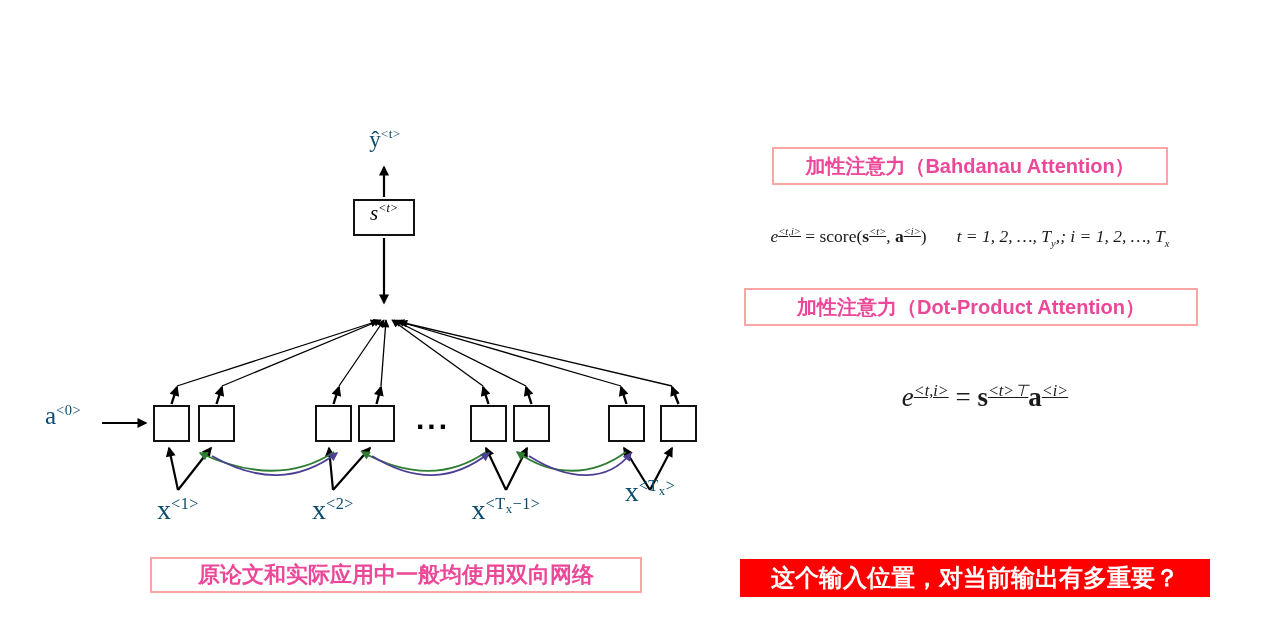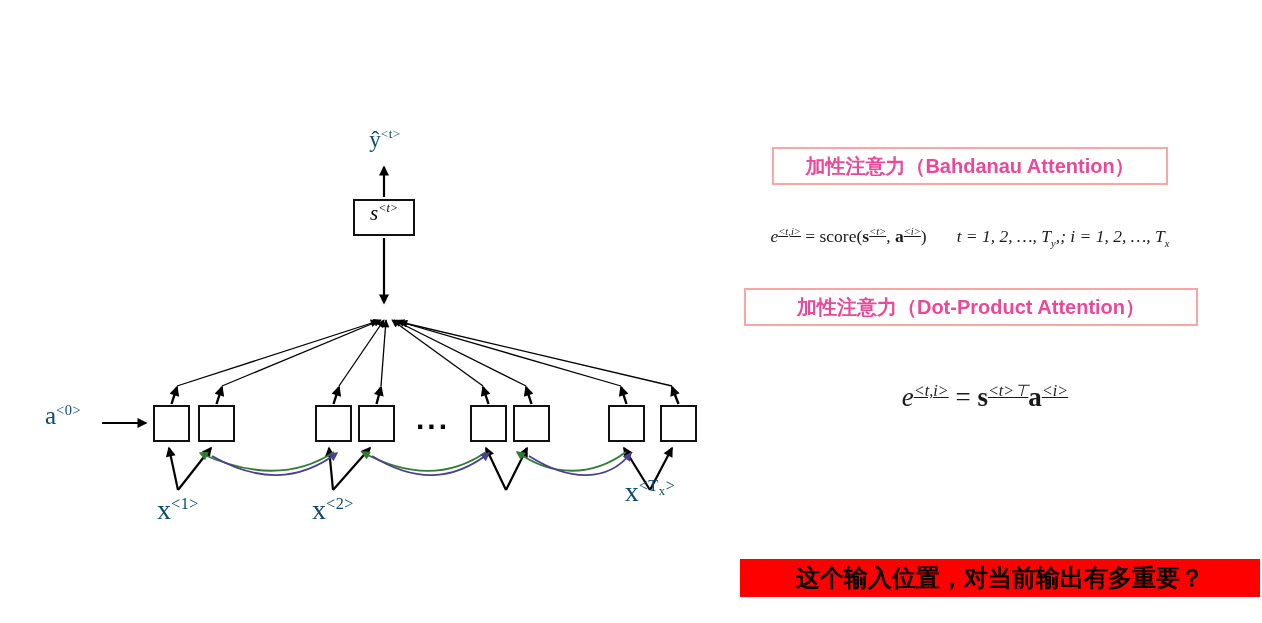--- a/index.html
+++ b/index.html
@@ -20,21 +20,21 @@
   .ellipsis { position:absolute; left:403px; top:402px; width:60px; text-align:center; font-size:30px; font-weight:bold;
               letter-spacing:3px; color:#000; z-index:2; }
   .formula { position:absolute; font-family:"Liberation Serif",serif; color:#1a1a1a; z-index:2; text-align:center; font-style:normal; }
   .formula sup { font-size:0.60em;text-decoration:underline; }
   .formula sub { font-size:0.60em; }
   .mi { font-style:italic; }
   .mb { font-weight:bold; font-style:normal; }
   .cond { margin-left:30px; font-style:italic;margin-top:28px; }
   .f-add { left:698px; top:226px; width:544px; font-size:17.5px; }
   .f-dot { left:840px; top:358px; width:290px; font-size:27px;margin-top:23px; }
-  .red-note { position:absolute; left:740px; top:559px; width:520px; height:38px; background:#ff0000; color:#000000;
+  .red-note { position:absolute; left:740px; top:559px; width:470px; height:38px; background:#ff0000; color:#ffffff;
               display:flex; align-items:center; justify-content:center; font-weight:bold; font-size:24px; z-index:3; }
 </style>
 </head>
 <body>
 
 <div class="slide">
 
 
   <svg class="arrows" width="1262" height="623" viewBox="0 0 1262 623">
     <defs>
@@ -133,24 +133,28 @@
   <div class="cell" style="left:660px;top:405px"></div>
 
   <div class="ellipsis">...</div>
 
   <div class="mathlabel xlab" style="left:140px;top:494px;width:76px">
     <span>x</span><sup>&lt;1&gt;</sup>
   </div>
   <div class="mathlabel xlab" style="left:295px;top:494px;width:76px">
     <span>x</span><sup>&lt;2&gt;</sup>
   </div>
+  <div class="mathlabel xlab" style="left:440px;top:494px;width:132px">
+    <span>x</span><sup><span>&lt;T</span><sub class="inner-sub">x</sub><span>−1&gt;</span></sup>
+  </div>
   <div class="mathlabel xlab" style="left:600px;top:476px;width:100px">
     <span>x</span><sup><span>&lt;T</span><sub class="inner-sub">x</sub><span>&gt;</span></sup>
   </div>
 
+  <div class="labelbox" style="left:150px;top:557px;width:492px;height:36px;font-size:22px">原论文和实际应用中一般均使用双向网络</div>
 
   <div class="labelbox" style="left:772px;top:147px;width:396px;height:38px;font-size:20px">加性注意力（Bahdanau Attention）</div>
 
   <div class="formula f-add">
     <span class="mi">e</span><sup class="mi">&lt;t,i&gt;</sup><span> = score(</span><span class="mb">s</span><sup class="mi">&lt;t&gt;</sup><span>, </span><span class="mb">a</span><sup class="mi">&lt;i&gt;</sup><span>)</span><span class="cond"><span>t = 1, 2, …, T</span><sub>y</sub><span>,; i = 1, 2, …, T</span><sub>x</sub></span>
   </div>
 
   <div class="labelbox" style="left:744px;top:288px;width:454px;height:38px;font-size:20px">加性注意力（Dot-Product Attention）</div>
 
   <div class="formula f-dot">

